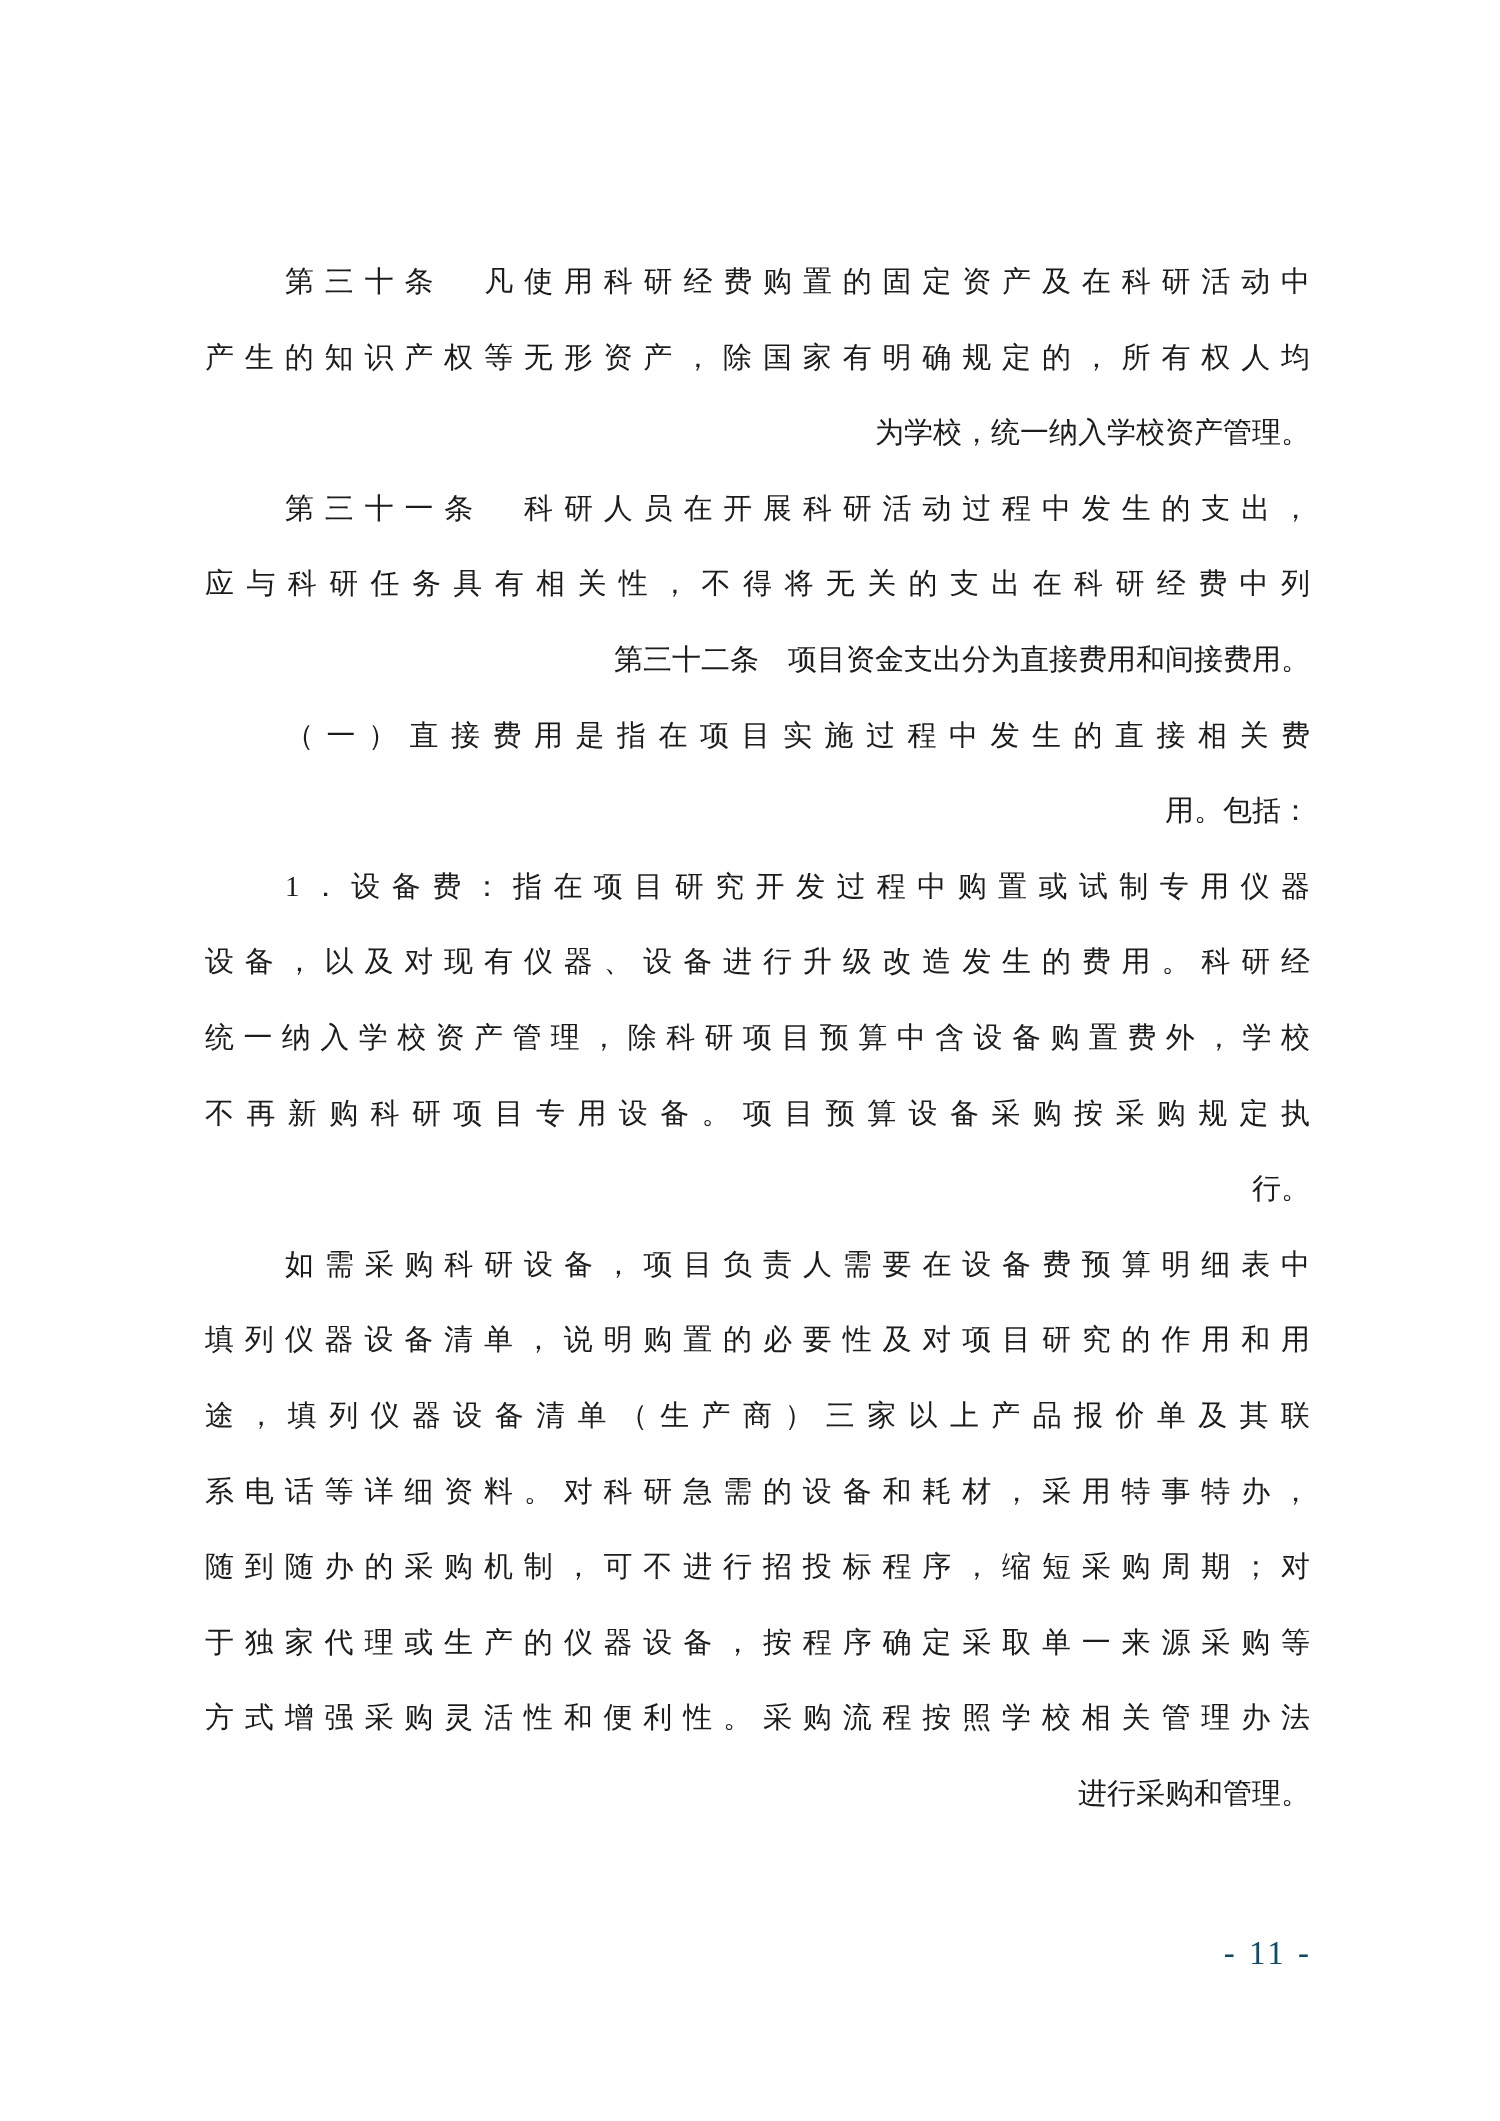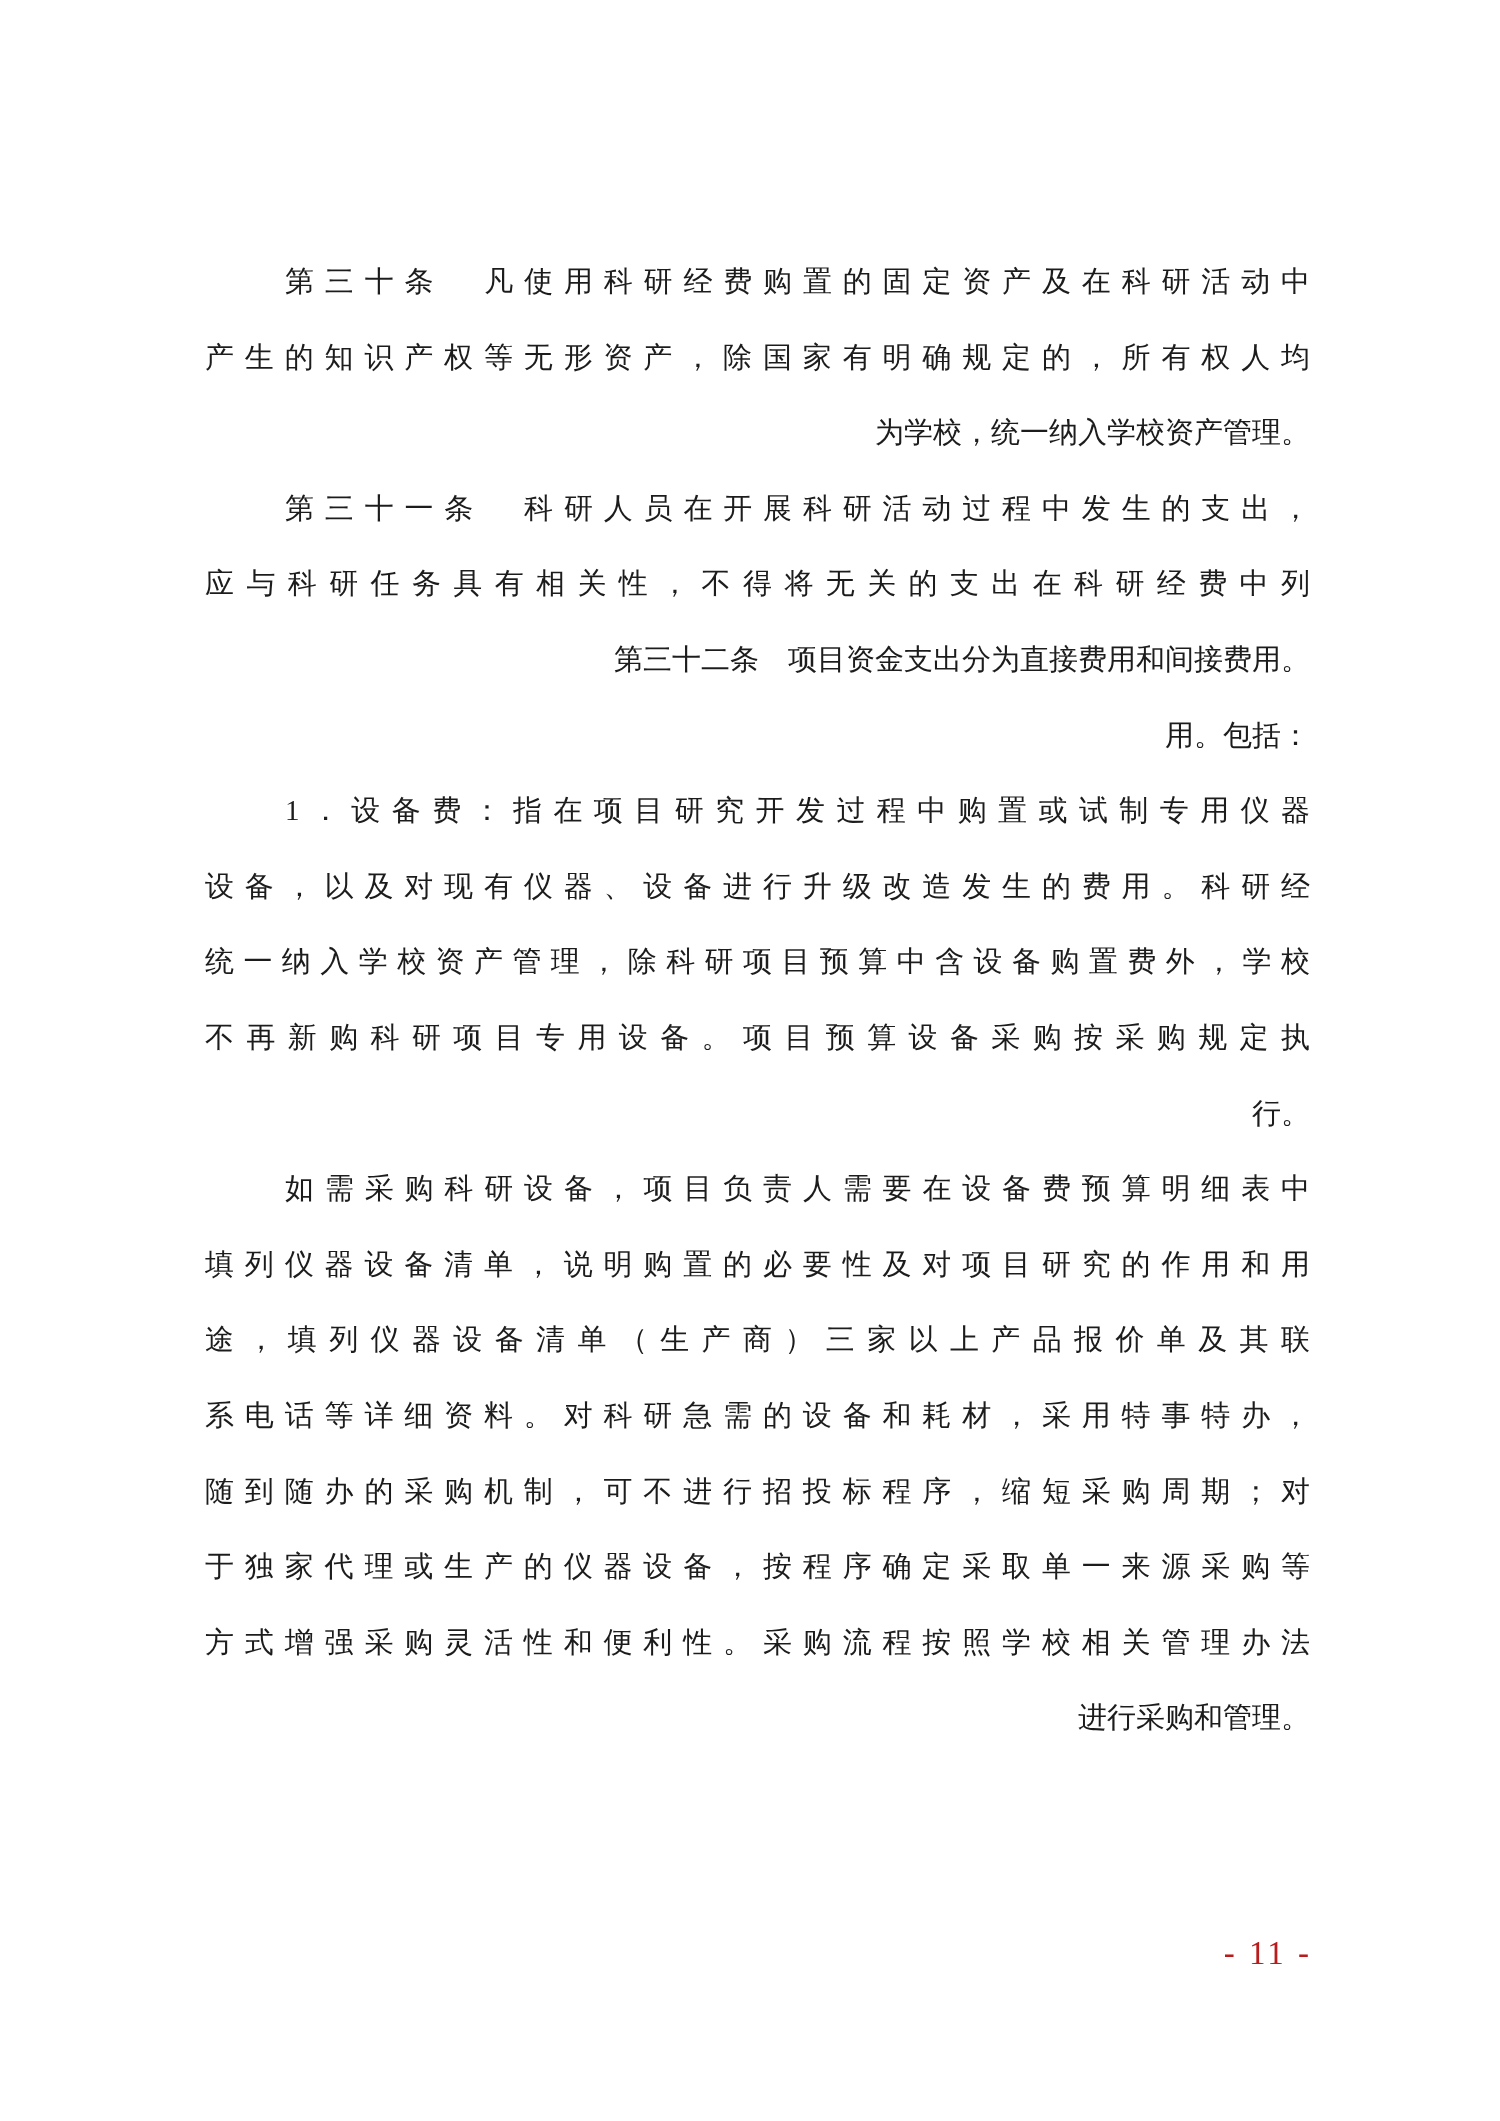--- a/index.html
+++ b/index.html
@@ -40,35 +40,36 @@
   .ln.i {
     text-indent: 80px;
   }
   .pagenum {
     position: absolute;
     top: 1929px;
     right: 188px;
     font-size: 33px;
     line-height: 48px;
     letter-spacing: 3px;
-    color: #b91c1c;
+    color: #0c4a6e;
     font-family: "Liberation Serif", serif;
   }
 </style>
 </head>
 <body>
 
 <div class="page">
   <div class="textblock">
     <div class="ln i">第三十条　凡使用科研经费购置的固定资产及在科研活动中</div>
     <div class="ln">产生的知识产权等无形资产，除国家有明确规定的，所有权人均</div>
     <div class="ln plain">为学校，统一纳入学校资产管理。</div>
     <div class="ln i">第三十一条　科研人员在开展科研活动过程中发生的支出，</div>
     <div class="ln">应与科研任务具有相关性，不得将无关的支出在科研经费中列</div>
     <div class="ln plain i">第三十二条　项目资金支出分为直接费用和间接费用。</div>
+    <div class="ln i">（一）直接费用是指在项目实施过程中发生的直接相关费</div>
     <div class="ln plain">用。包括：</div>
     <div class="ln i">1．设备费：指在项目研究开发过程中购置或试制专用仪器</div>
     <div class="ln">设备，以及对现有仪器、设备进行升级改造发生的费用。科研经</div>
     <div class="ln">统一纳入学校资产管理，除科研项目预算中含设备购置费外，学校</div>
     <div class="ln">不再新购科研项目专用设备。项目预算设备采购按采购规定执</div>
     <div class="ln plain">行。</div>
     <div class="ln i">如需采购科研设备，项目负责人需要在设备费预算明细表中</div>
     <div class="ln">填列仪器设备清单，说明购置的必要性及对项目研究的作用和用</div>
     <div class="ln">途，填列仪器设备清单（生产商）三家以上产品报价单及其联</div>
     <div class="ln">系电话等详细资料。对科研急需的设备和耗材，采用特事特办，</div>

